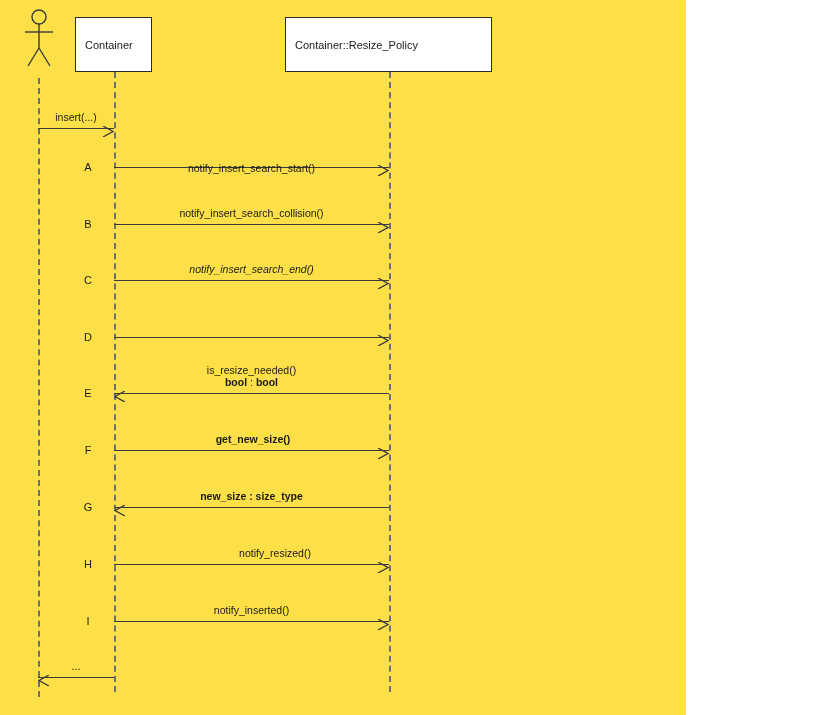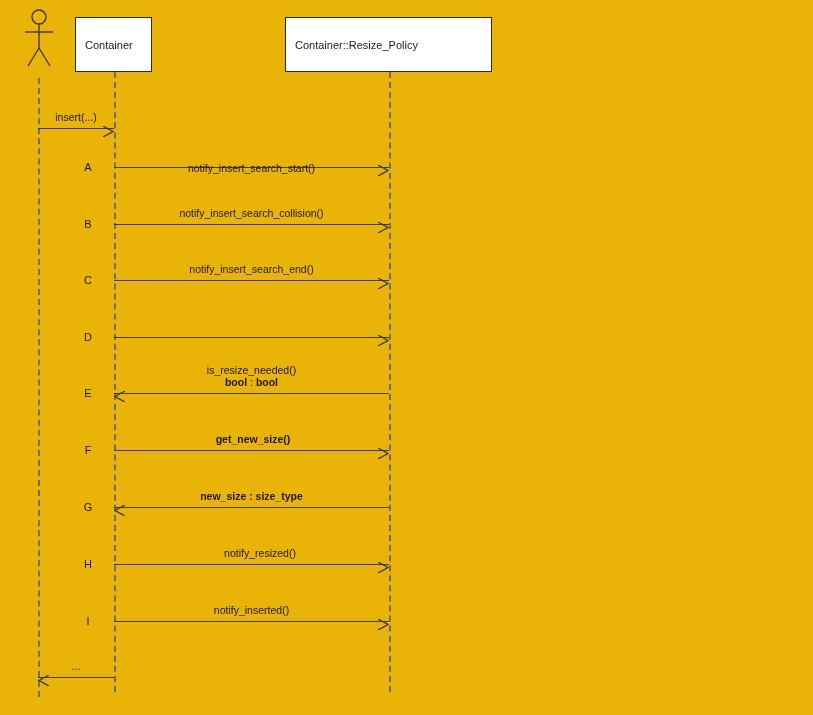--- a/index.html
+++ b/index.html
@@ -8,23 +8,23 @@
     padding: 0;
     background: #ffffff;
   }
   body {
     font-family: "Liberation Sans", sans-serif;
     color: #1a1a1a;
     -webkit-font-smoothing: antialiased;
   }
   #diagram-canvas {
     position: relative;
-    width: 813px;
+    width: 686px;
     height: 715px;
-    background: #eab308;
+    background: #fde047;
     overflow: hidden;
   }
   
   .participant-box {
     position: absolute;
     box-sizing: border-box;
     border: 1px solid #2a2a2a;
     background: #ffffff;
   }
   .participant-label {
@@ -137,21 +137,21 @@
         <div class="arrowhead" style="left: 264px;"><svg width="11" height="11" viewBox="0 0 11 11">
             <polyline points="0,0 10,5.5 0,11" fill="none" stroke="#3a3a3a" stroke-width="1.3"></polyline>
           </svg></div>
         <div class="msg-label" style="left: 137.5px; top: -17px;">notify_insert_search_collision()</div>
       </div>
       <div class="message" style="left: 114px; top: 280px; width: 275px;">
         <div class="message-line" style="width: 275px;"></div>
         <div class="arrowhead" style="left: 264px;"><svg width="11" height="11" viewBox="0 0 11 11">
             <polyline points="0,0 10,5.5 0,11" fill="none" stroke="#3a3a3a" stroke-width="1.3"></polyline>
           </svg></div>
-        <div class="msg-label" style="left: 137.5px; top: -17px;">notify_insert_search_end()</div>
+        <div class="msg-label" style="left: 137.5px; top: -17px; font-style: italic;">notify_insert_search_end()</div>
       </div>
       <div class="message" style="left: 114px; top: 337px; width: 275px;">
         <div class="message-line" style="width: 275px;"></div>
         <div class="arrowhead" style="left: 264px;"><svg width="11" height="11" viewBox="0 0 11 11">
             <polyline points="0,0 10,5.5 0,11" fill="none" stroke="#3a3a3a" stroke-width="1.3"></polyline>
           </svg></div>
         <div class="msg-label" style="left: 137.5px; top: -17px; margin-top: 44px;">is_resize_needed()</div>
       </div>
       <div class="message" style="left: 114px; top: 393px; width: 275px;">
         <div class="message-line" style="width: 275px;"></div>
@@ -172,21 +172,21 @@
         <div class="arrowhead" style="left: 0px;"><svg width="11" height="11" viewBox="0 0 11 11">
             <polyline points="11,0 1,5.5 11,11" fill="none" stroke="#3a3a3a" stroke-width="1.3"></polyline>
           </svg></div>
         <div class="msg-label" style="left: 137.5px; top: -17px; font-weight: bold;">new_size : size_type</div>
       </div>
       <div class="message" style="left: 114px; top: 564px; width: 275px;">
         <div class="message-line" style="width: 275px;"></div>
         <div class="arrowhead" style="left: 264px;"><svg width="11" height="11" viewBox="0 0 11 11">
             <polyline points="0,0 10,5.5 0,11" fill="none" stroke="#3a3a3a" stroke-width="1.3"></polyline>
           </svg></div>
-        <div class="msg-label" style="left: 124px; top: -17px; padding-left: 44px;">notify_resized()</div>
+        <div class="msg-label" style="left: 139px; top: -17px; padding-left: 44px;">notify_resized()</div>
       </div>
       <div class="message" style="left: 114px; top: 621px; width: 275px;">
         <div class="message-line" style="width: 275px;"></div>
         <div class="arrowhead" style="left: 264px;"><svg width="11" height="11" viewBox="0 0 11 11">
             <polyline points="0,0 10,5.5 0,11" fill="none" stroke="#3a3a3a" stroke-width="1.3"></polyline>
           </svg></div>
         <div class="msg-label" style="left: 137.5px; top: -17px;">notify_inserted()</div>
       </div>
       <div class="message" style="left: 38px; top: 677px; width: 76px;">
         <div class="message-line" style="width: 76px;"></div>

